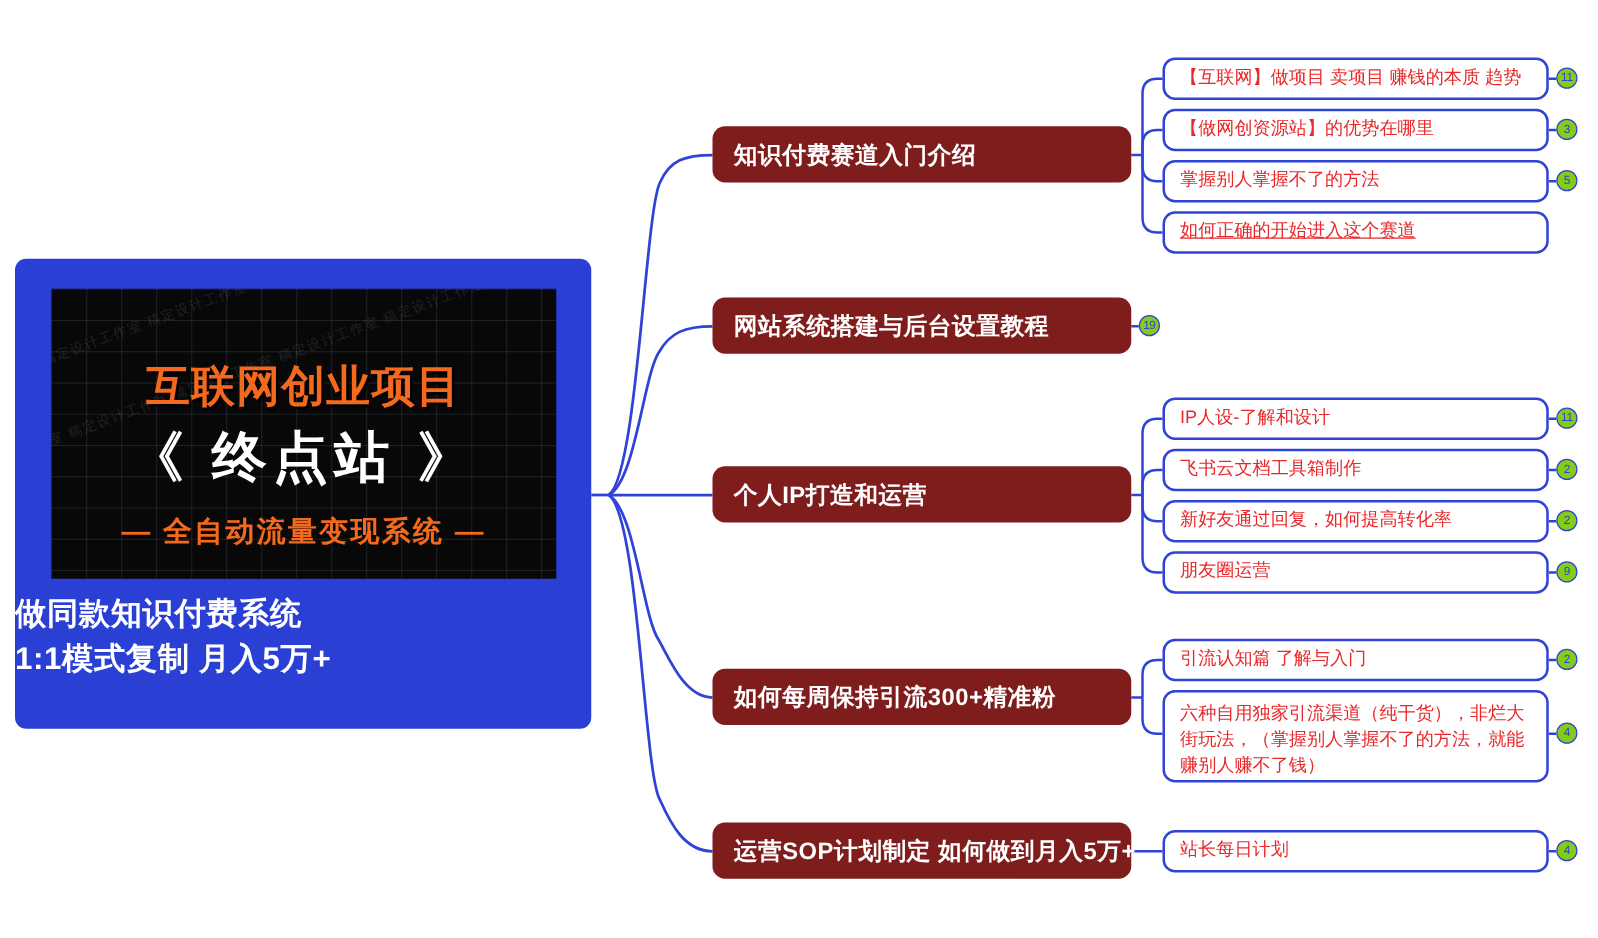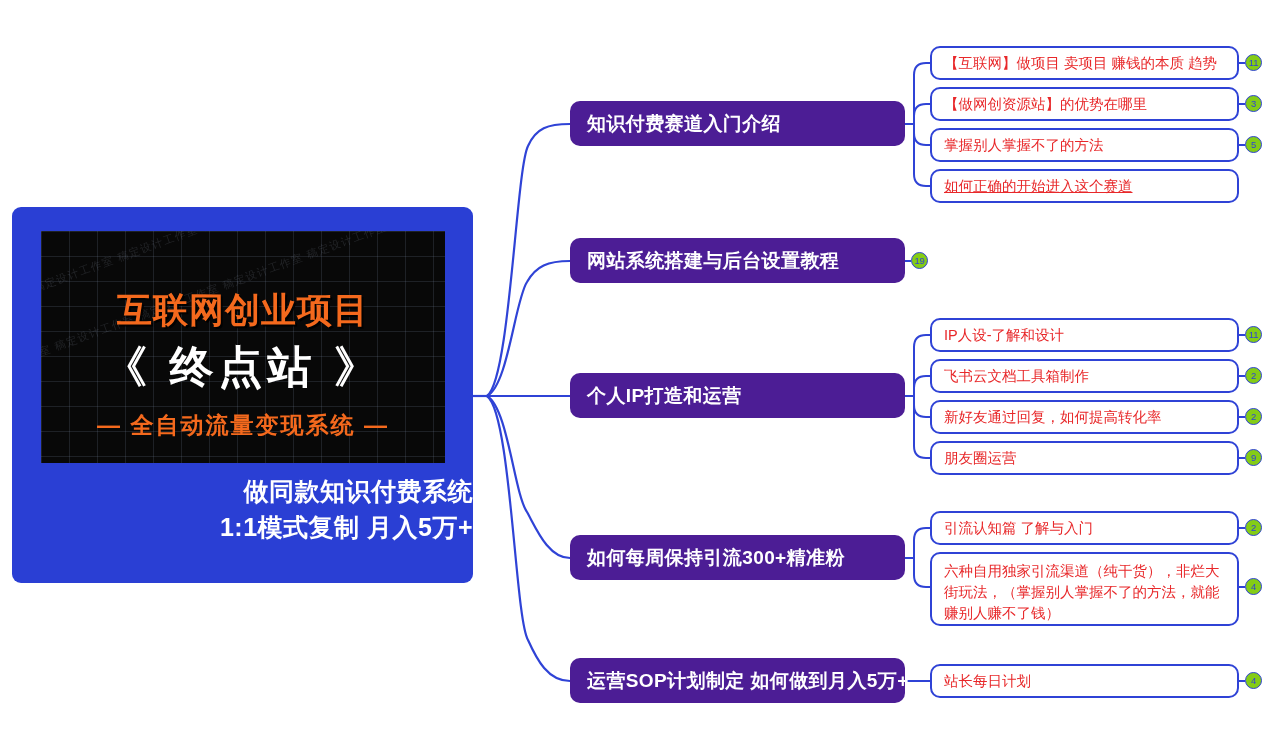--- a/index.html
+++ b/index.html
@@ -110,32 +110,32 @@
     font-weight: 700;
     letter-spacing: 2px;
     margin-top: 12px;
     text-align: center;
   }
   #root-caption {
     position: absolute;
     left: 0;
     right: 0;
     top: 266px;
-    text-align: right;
+    text-align: left;
     color: #ffffff;
     font-size: 25px;
     font-weight: 700;
     line-height: 1.45;
     letter-spacing: 0.5px;
   }
 
   
   .branch {
     position: absolute;
-    background: #4c1d95;
+    background: #7f1d1d;
     color: #ffffff;
     border-radius: 10px;
     font-size: 19px;
     font-weight: 700;
     letter-spacing: .4px;
     display: flex;
     align-items: center;
     padding: 0 17px;
     box-sizing: border-box;
     height: 45px;
@@ -149,21 +149,20 @@
     background: #ffffff;
     border: 2px solid #2f43d6;
     border-radius: 10px;
     color: #e8282a;
     font-size: 14.5px;
     font-weight: 500;
     line-height: 21px;
     box-sizing: border-box;
     padding: 4px 12px;
     display: flex;
-    align-items: center;
     width: 309px;
   }
   .leaf.multiline { align-items: flex-start; padding-top: 7px; }
 
   
   .badge {
     position: absolute;
     width: 17px;
     height: 17px;
     border: 1.4px solid #2f43d6;

